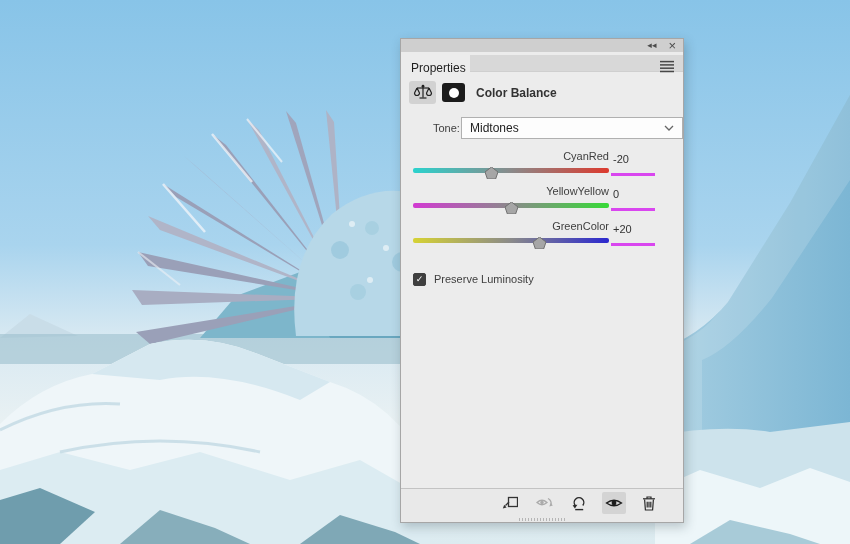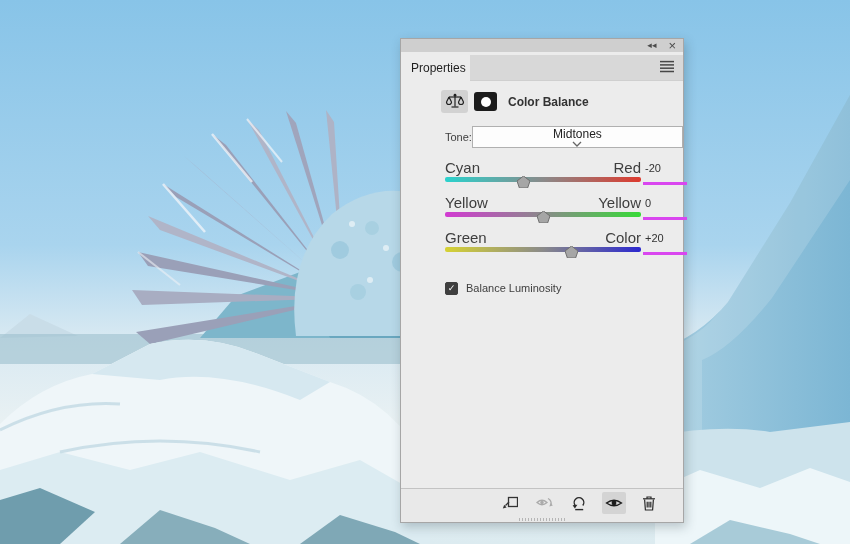--- a/index.html
+++ b/index.html
@@ -8,47 +8,47 @@
   .bg-svg{position:absolute;left:0;top:0;}
 
   
   .panel{position:absolute;left:400px;top:38px;width:284px;height:485px;
          box-sizing:border-box;border:1px solid #a6a6a6;background:#ececec;
          box-shadow:2px 4px 10px rgba(30,50,60,.25);display:flex;flex-direction:column;}
   .titlebar{height:13px;background:#cfcfcf;display:flex;justify-content:flex-end;
             align-items:center;gap:12px;padding-right:7px;flex:0 0 auto;}
   .tb-ico{font-size:9px;line-height:11px;color:#4b4b4b;cursor:default;}
   .tb-close{font-size:13px;line-height:11px;color:#4b4b4b;}
-  .tabbar{height:29px;position:relative;background:#ececec;flex:0 0 auto;}
+  .tabbar{height:20px;position:relative;background:#ececec;flex:0 0 auto;}
   .tabbar-rest{position:absolute;left:69px;right:0;top:3px;bottom:0;background:#d8d8d8;border-bottom:1px solid #cfcfcf;}
   .tab{position:absolute;left:1px;top:2px;width:68px;height:27px;background:#ececec;
        display:flex;align-items:center;padding-left:9px;box-sizing:border-box;
        font-size:12px;color:#1f1f1f;z-index:1;}
   .menu-btn{position:absolute;right:8px;top:8px;z-index:2;width:16px;height:13px;}
 
-  .content{flex:1 1 auto;display:flex;flex-direction:column;position:relative;padding-left:32px;}
+  .content{flex:1 1 auto;display:flex;flex-direction:column;position:relative;}
   .hdr-row{display:flex;align-items:center;margin:8px 0 0 8px;height:25px;}
   .adj-badge{width:27px;height:23px;background:#d2d2d2;border-radius:3px;
              display:flex;align-items:center;justify-content:center;}
   .mask-chip{width:23px;height:19px;background:#1b1b1b;border-radius:3px;margin-left:6px;
              display:flex;align-items:center;justify-content:center;}
   .mask-chip .dot{width:10px;height:10px;border-radius:50%;background:#fff;}
   .hdr-title{margin-left:11px;font-size:12px;font-weight:bold;color:#333;}
 
-  .tone-row{display:flex;align-items:center;margin:12px 0 0 12px;height:22px;}
+  .tone-row{display:flex;align-items:center;margin:12px 0 0 20px;height:22px;justify-content:flex-end;}
   .tone-label{width:28px;font-size:11px;color:#3e3e3e;}
   .tone-select{width:222px;height:22px;box-sizing:border-box;background:#fdfdfd;
                border:1px solid #b0b0b0;display:flex;align-items:center;
-               padding:0 8px;font-size:12px;color:#222;flex-direction:column;}
+               padding:0 8px;font-size:12px;color:#222;}
   .tone-select .txt{flex:1;}
 
   .sliders{margin:11px 0 0 12px;}
   .cb-group{position:relative;width:252px;height:30px;margin-bottom:5px;}
-  .cb-labels{display:flex;justify-content:space-between;width:196px;
-             font-size:15px;color:#3e3e3e;height:14px;}
+  .cb-labels{display:flex;justify-content:flex-end;width:196px;
+             font-size:11px;color:#3e3e3e;height:14px;}
   .cb-track{position:relative;width:196px;height:5px;margin-top:4px;border-radius:2px;}
   .cb-thumb{position:absolute;top:-1px;width:13px;height:12px;}
   .cb-value{position:absolute;right:10px;top:3px;width:44px;height:23px;
             border-bottom:3px solid #d946ef;font-size:11px;color:#333;padding-left:2px;
             box-sizing:border-box;}
   .chk-row{display:flex;align-items:center;margin:17px 0 0 12px;height:14px;}
   .chk{width:13px;height:13px;border-radius:2px;background:#fff;border:1px solid #8e8e8e;
        box-sizing:border-box;display:flex;align-items:center;justify-content:center;
        font-size:9px;color:#fff;}
   .chk.checked{background:#3f3f3f;border-color:#3f3f3f;}
@@ -229,21 +229,21 @@
           </div>
           <div class="cb-value">+20</div>
         </div>
 
       </div>
 
       <div class="chk-row">
         <div class="chk checked">
           <span>✓</span>
         </div>
-        <span class="chk-label">Balance Luminosity</span>
+        <span class="chk-label">Preserve Luminosity</span>
       </div>
 
     </div>
 
     <div class="toolbar">
       <div class="tbtn">
         <svg width="17" height="17" viewBox="0 0 17 17">
           <rect x="7.5" y="3.5" width="9" height="9" fill="none" stroke="#333" stroke-width="1.3"></rect>
           <line x1="8" y1="8" x2="4.5" y2="11.5" stroke="#333" stroke-width="1.3"></line>
           <polygon points="1.8,14.6 5.6,13.4 3.2,10.8" fill="#333"></polygon>

